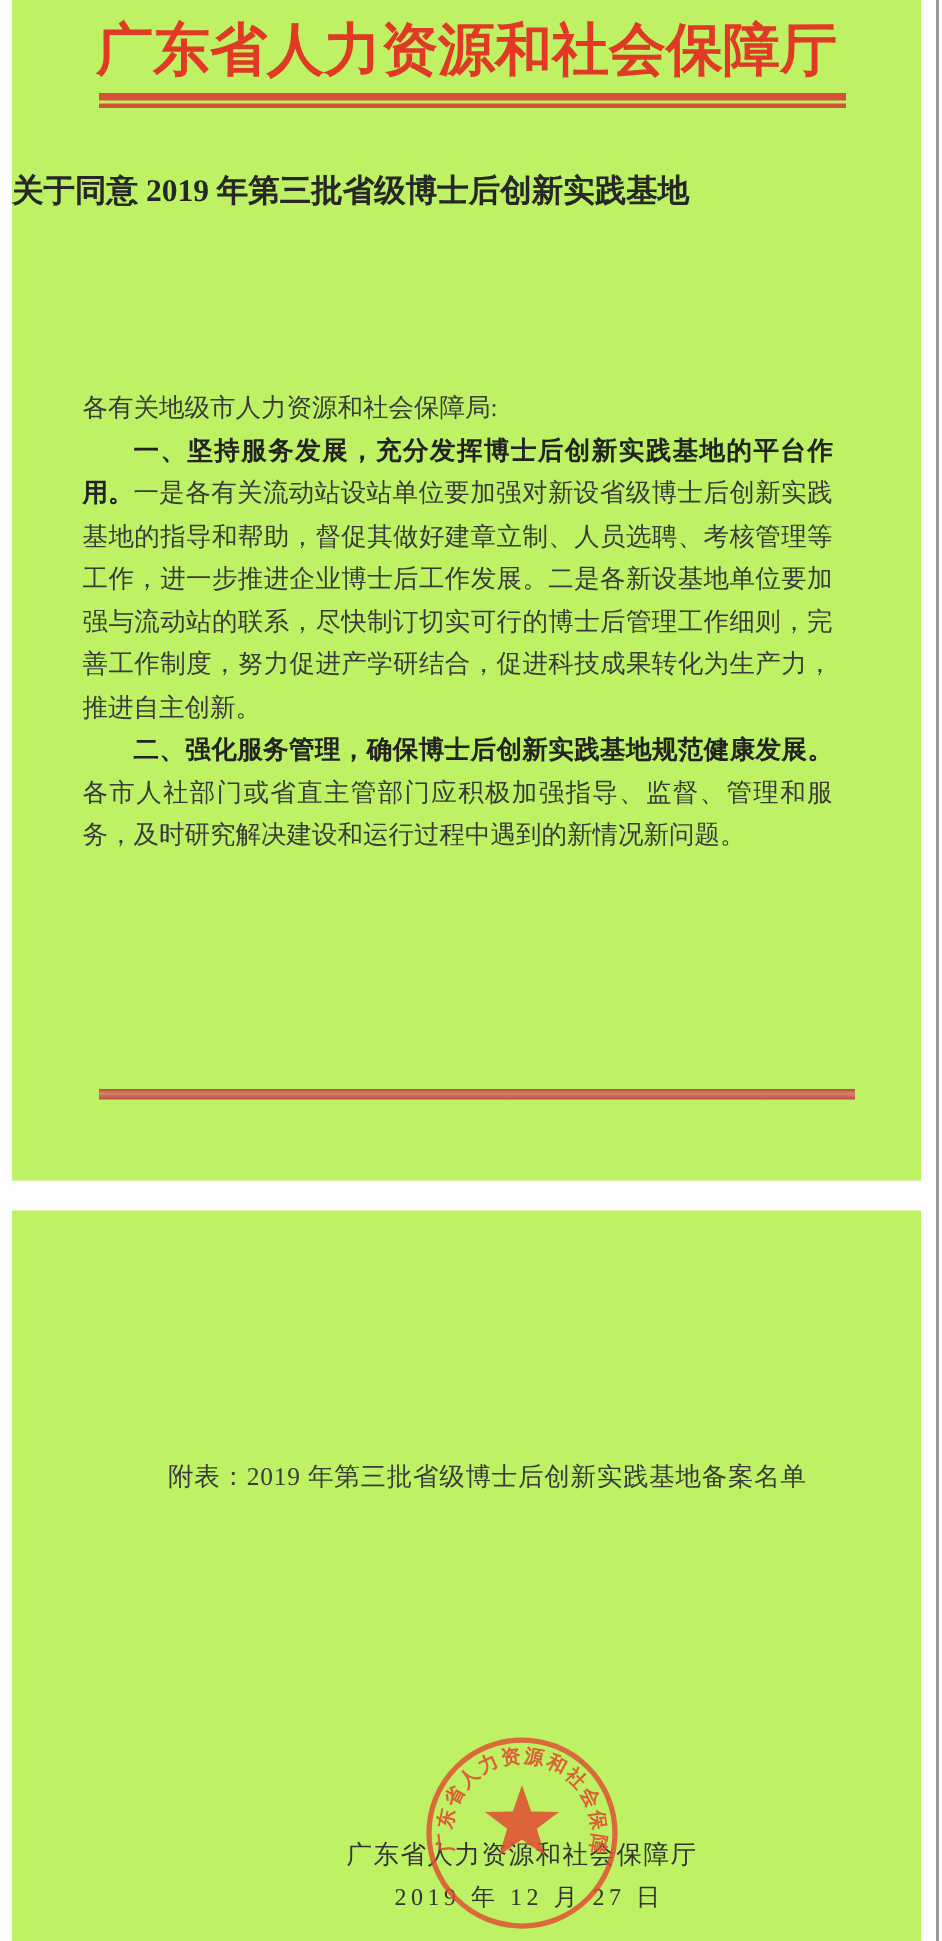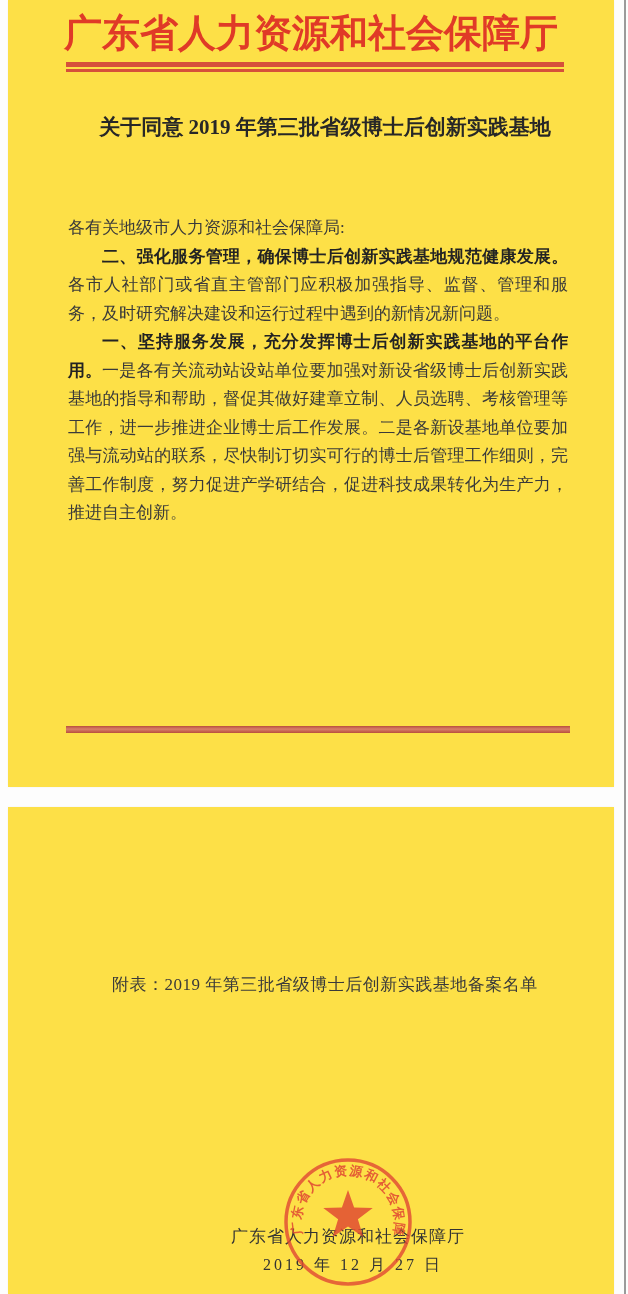--- a/index.html
+++ b/index.html
@@ -18,21 +18,21 @@
   .window-edge {
     position: absolute;
     top: 0; right: 2px;
     width: 2px; height: 100%;
     background: #9b9b9b;
   }
   .page {
     position: absolute;
     left: 8px;
     width: 606px;
-    background: #fde047;
+    background: #bef264;
     box-shadow: 0 0 2px rgba(0,0,0,0.05);
   }
   .page1 { top: 0; height: 787px; }
   .page2 { top: 807px; height: 487px; }
 
   .agency-header {
     position: absolute;
     top: 8px; left: 0;
     width: 100%;
     text-align: center;
@@ -46,36 +46,37 @@
     position: absolute;
     top: 62px; left: 58px;
     width: 498px;
     height: 2px;
     border-top: 5px solid #d6503a;
     border-bottom: 3px solid #d6503a;
     background: transparent;
   }
   .notice-title {
     position: absolute;
-    top: 112px; left: 14px;
+    top: 112px; left: 0;
     width: 100%;
-    text-align: center;
+    text-align: left;
     font-size: 21px;
     line-height: 30px;
     font-weight: 700;
     color: #272727;
   }
   .doc-body {
     position: absolute;
-    left: 60px;
+    left: 47px;
     width: 500px;
     font-size: 17px;
     line-height: 28.5px;
     color: #3a3a3a;
     text-align: justify;
+    margin-top: 44px;
   }
   .body-page1 { top: 214px; }
   .doc-body p { margin: 0; }
   .indent { text-indent: 2em; }
   .lead {
     font-family: "Liberation Sans", "DejaVu Sans", sans-serif;
     font-weight: 700;
     color: #232323;
     letter-spacing: -0.3px;
   }
@@ -138,22 +139,22 @@
   <div class="page page1">
     <div class="agency-header">广东省人力资源和社会保障厅</div>
     <div class="header-rule"></div>
 
     <div class="notice-title">
       <div>关于同意 2019 年第三批省级博士后创新实践基地</div>
     </div>
 
     <div class="doc-body body-page1">
       <p>各有关地级市人力资源和社会保障局:</p>
+      <p class="indent"><span class="lead">一、坚持服务发展，充分发挥博士后创新实践基地的平台作用。</span><span>一是各有关流动站设站单位要加强对新设省级博士后创新实践基地的指导和帮助，督促其做好建章立制、人员选聘、考核管理等工作，进一步推进企业博士后工作发展。二是各新设基地单位要加强与流动站的联系，尽快制订切实可行的博士后管理工作细则，完善工作制度，努力促进产学研结合，促进科技成果转化为生产力，推进自主创新。</span></p>
       <p class="indent"><span class="lead">二、强化服务管理，确保博士后创新实践基地规范健康发展。</span><span>各市人社部门或省直主管部门应积极加强指导、监督、管理和服务，及时研究解决建设和运行过程中遇到的新情况新问题。</span></p>
-      <p class="indent"><span class="lead">一、坚持服务发展，充分发挥博士后创新实践基地的平台作用。</span><span>一是各有关流动站设站单位要加强对新设省级博士后创新实践基地的指导和帮助，督促其做好建章立制、人员选聘、考核管理等工作，进一步推进企业博士后工作发展。二是各新设基地单位要加强与流动站的联系，尽快制订切实可行的博士后管理工作细则，完善工作制度，努力促进产学研结合，促进科技成果转化为生产力，推进自主创新。</span></p>
     </div>
 
     <div class="end-rule"></div>
   </div>
 
   <div class="page page2">
 
     <div class="attachment-note">附表：2019 年第三批省级博士后创新实践基地备案名单</div>
 
     <div class="signature-agency">广东省人力资源和社会保障厅</div>

